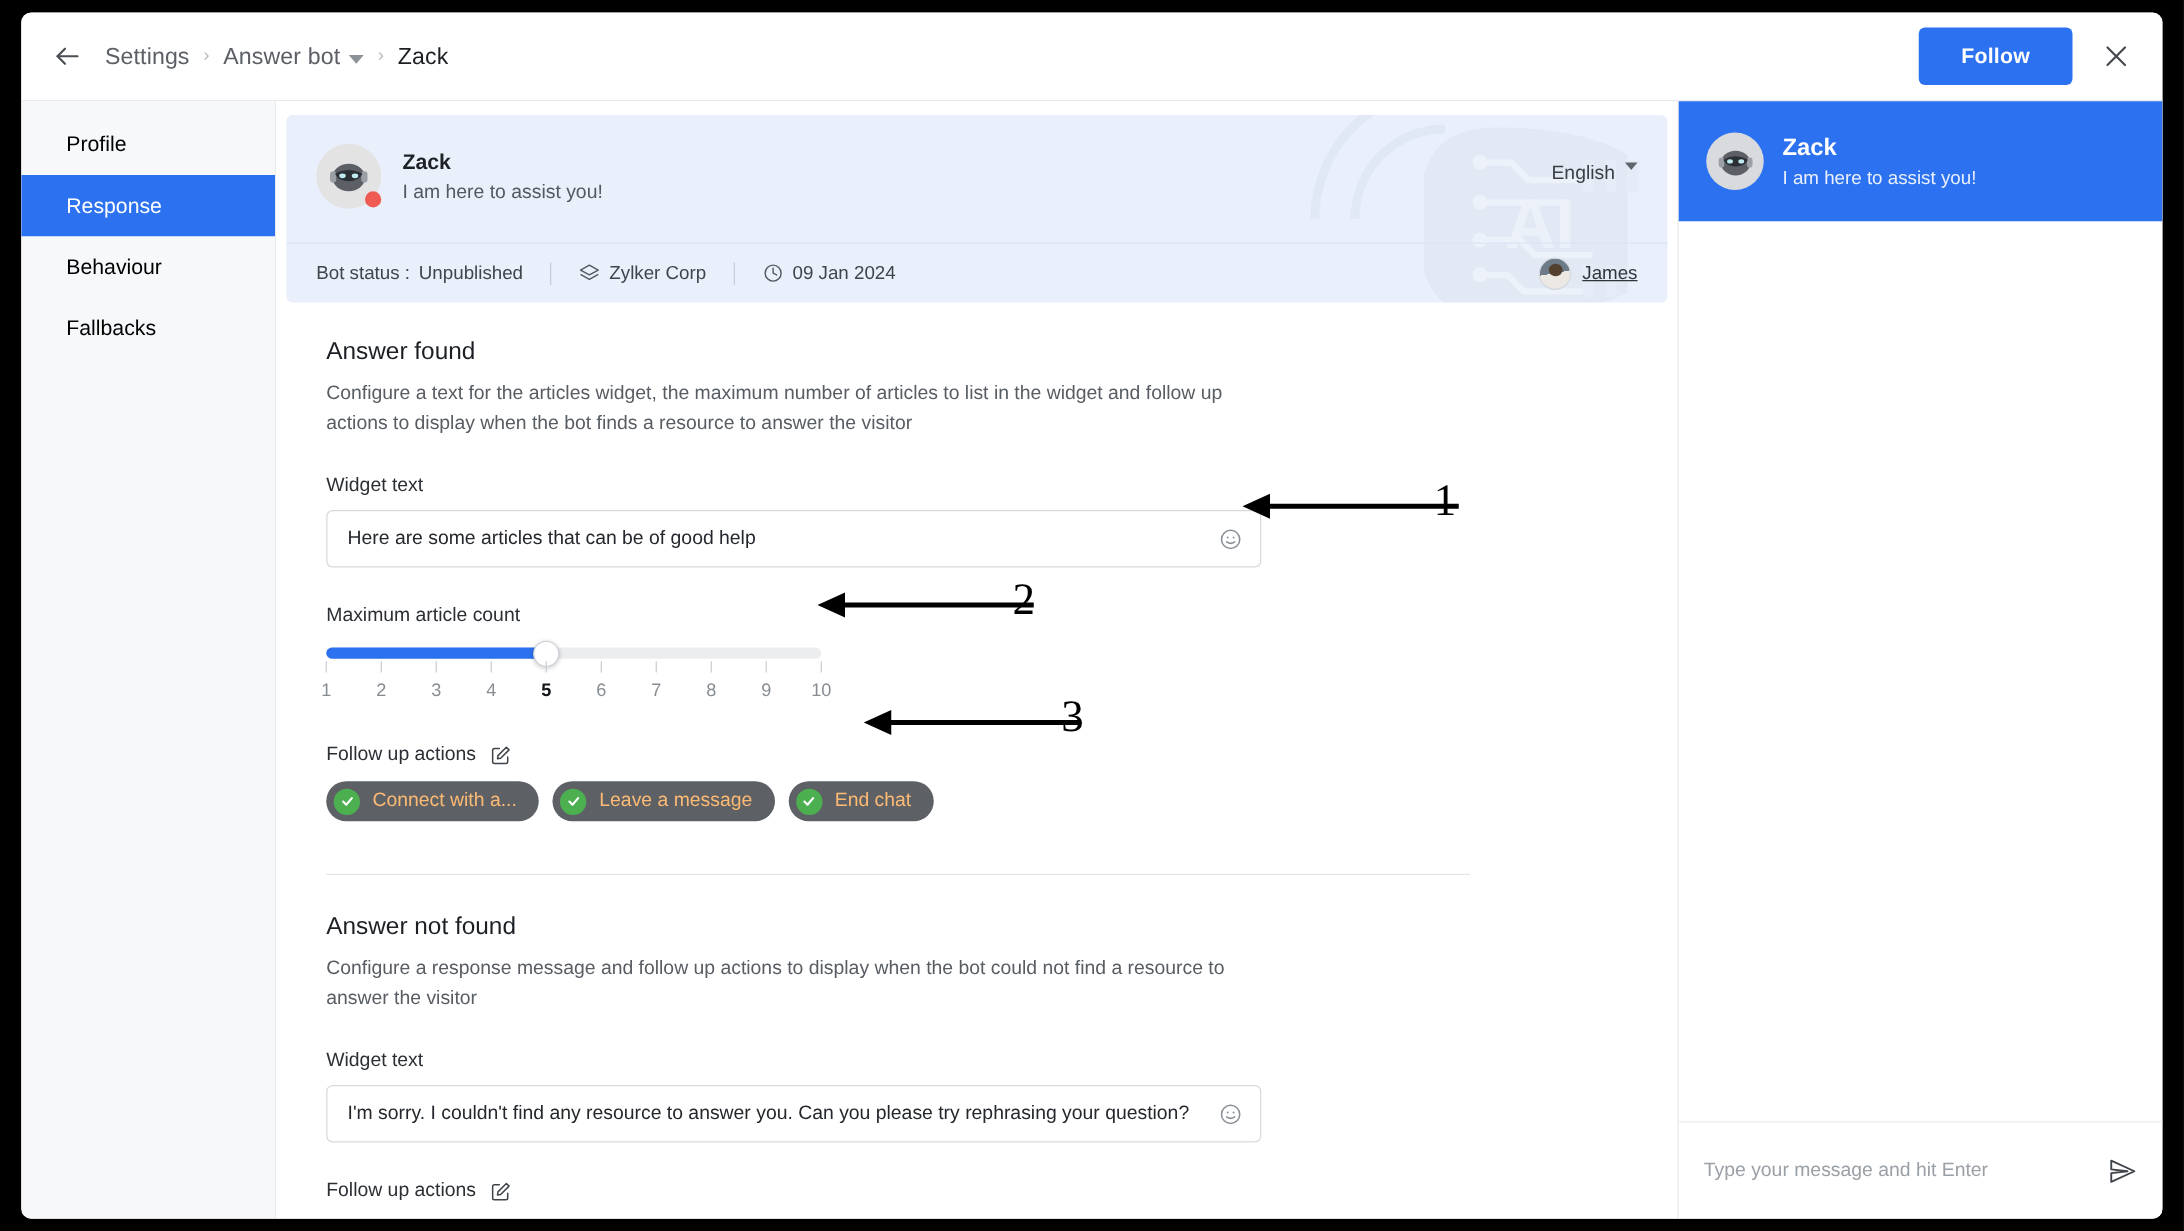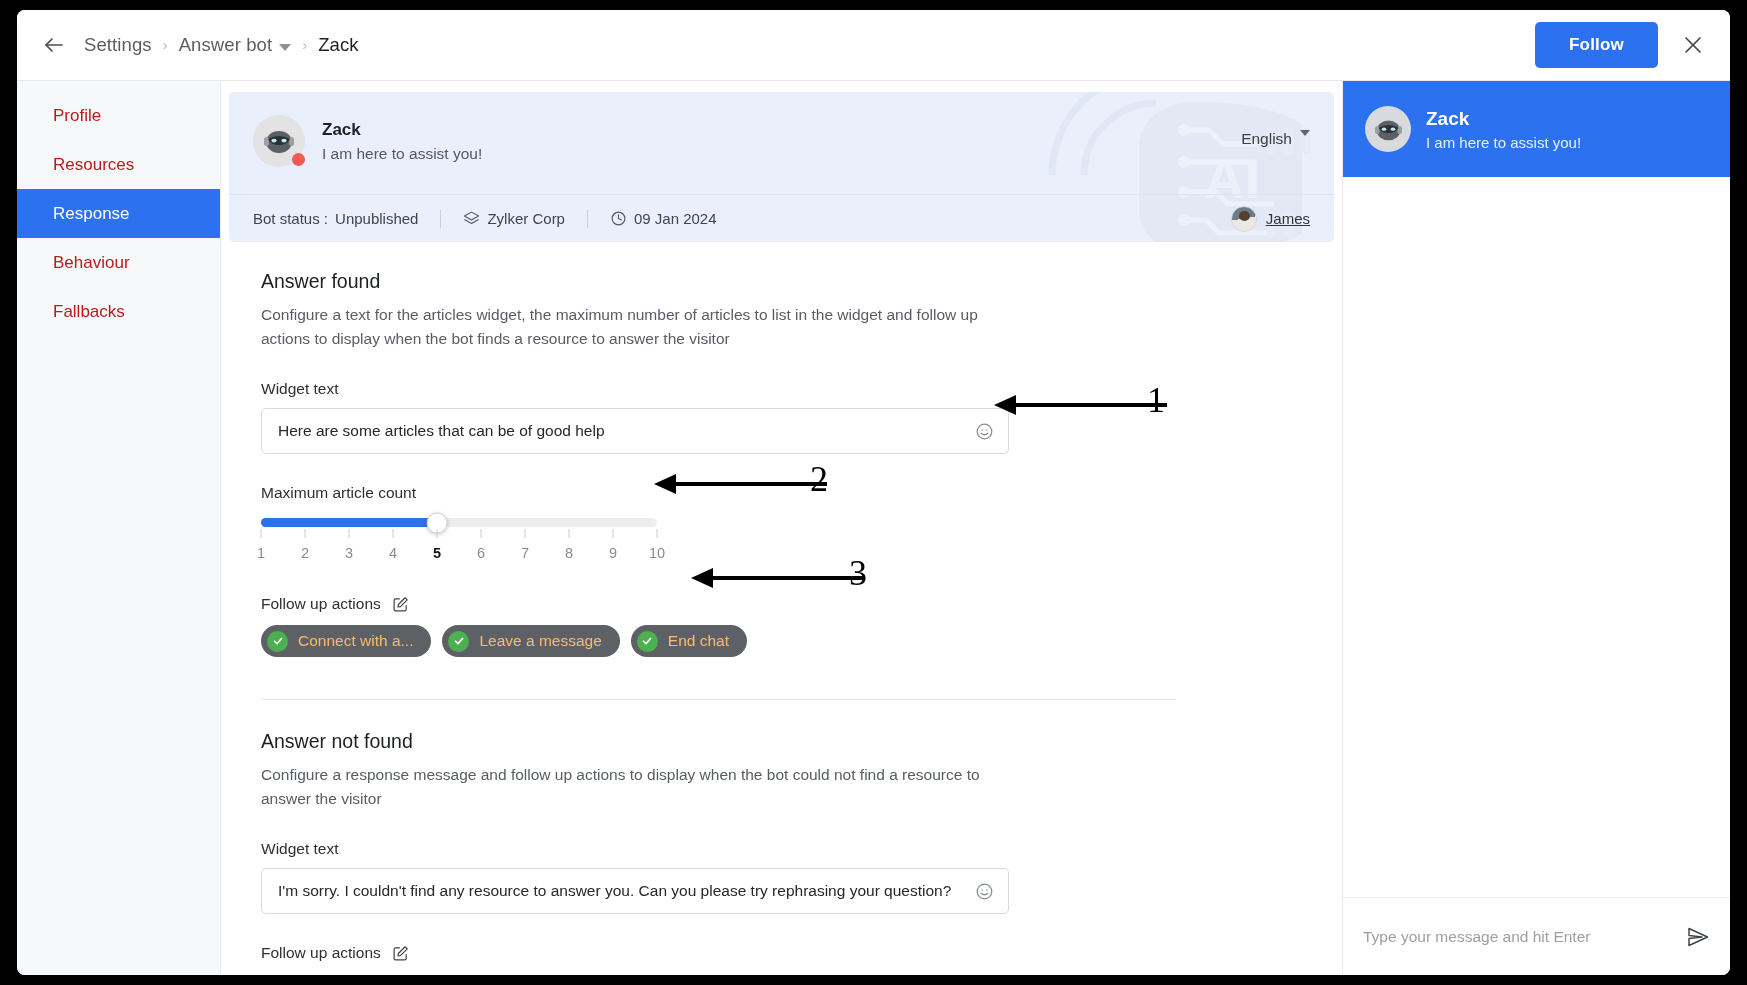--- a/index.html
+++ b/index.html
@@ -69,21 +69,21 @@
 
   
   .sidebar {
     width: 204px; height: 100%;
     background: #f6f8fa;
     border-right: 1px solid #e8eaed;
     padding-top: 10px;
   }
   .side-item {
     height: 49px; display: flex; align-items: center;
-    padding-left: 36px; font-size: 17px; color: #b91c1c;
+    padding-left: 36px; font-size: 17px; color: #000000;
     cursor: pointer;
   }
   .side-item.active {
     background: #2b71f0; color: #ffffff;
   }
 
   
   .center {
     flex: 1; height: 100%; background: #ffffff;
     position: relative; overflow: hidden;
@@ -273,21 +273,20 @@
             <line x1="19" y1="5" x2="5" y2="19"></line>
         </svg>
       </div>
     </div>
   </div>
 
   <div class="body-area">
 
     <div class="sidebar">
       <div class="side-item">Profile</div>
-      <div class="side-item">Resources</div>
       <div class="side-item active">Response</div>
       <div class="side-item">Behaviour</div>
       <div class="side-item">Fallbacks</div>
     </div>
 
     <div class="center">
 
       <div class="bot-card">
         <svg class="ai-watermark" viewBox="0 0 300 185">
           <g fill="none" stroke="#dbe2f0" stroke-width="7">

